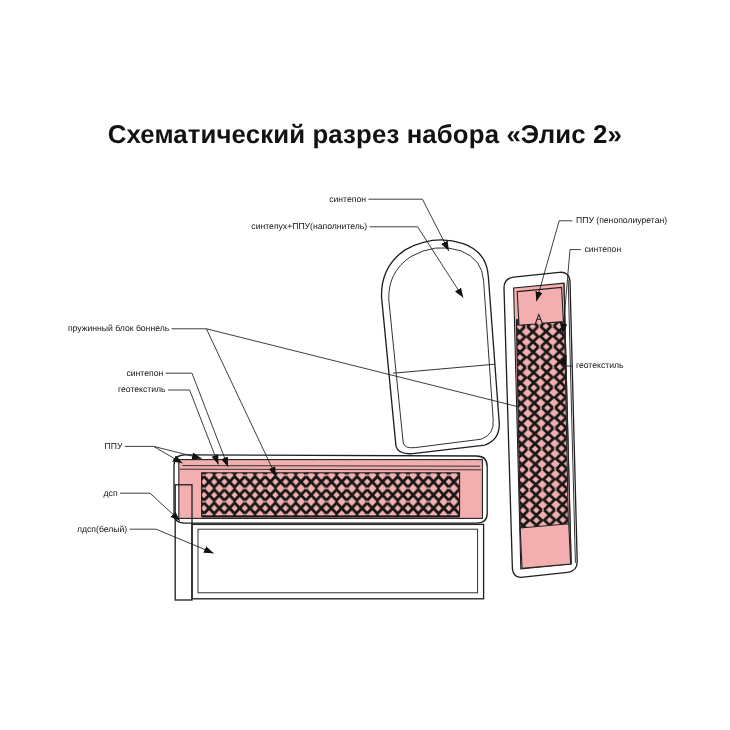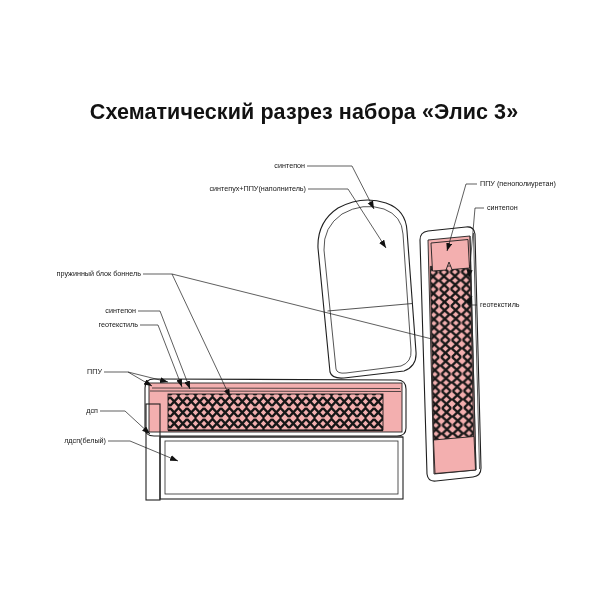--- a/index.html
+++ b/index.html
@@ -60,21 +60,21 @@
     stroke: #2a2a2a;
     stroke-width: 0.8;
   }
   .arrow { fill: #111111; }
 </style>
 </head>
 <body>
 
 <div id="stage">
 
-  <div id="diagram-title">Схематический разрез набора «Элис 3»</div>
+  <div id="diagram-title">Схематический разрез набора «Элис 2»</div>
 
   <svg id="schematic" viewBox="0 0 608 608">
 
     <defs>
 
       <pattern id="springs-h" width="17" height="11" patternUnits="userSpaceOnUse">
         <rect width="17" height="11" fill="#f3afaf"></rect>
         <path d="M0,10 L8.5,1 L17,10" fill="none" stroke="#171717" stroke-width="2.4"></path>
         <path d="M0,1 L8.5,10 L17,1" fill="none" stroke="#171717" stroke-width="2.4"></path>
       </pattern>

